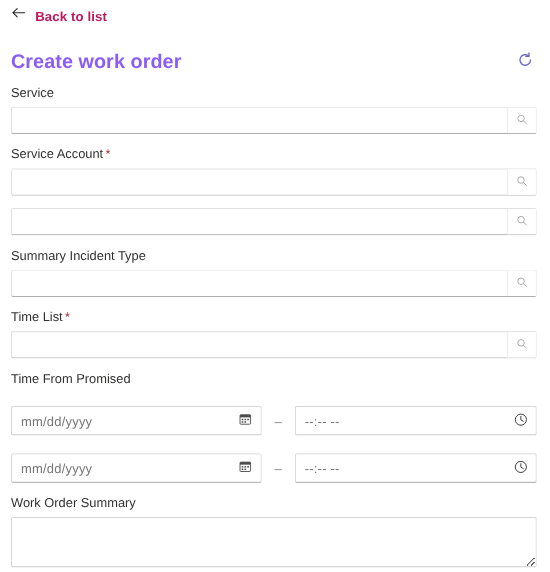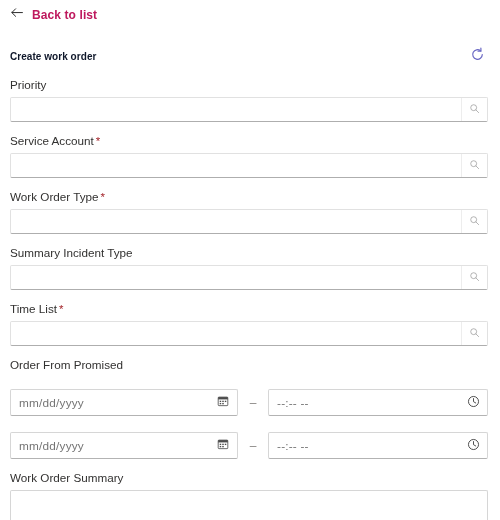--- a/index.html
+++ b/index.html
@@ -36,23 +36,23 @@
 
   
   .title-row {
     display: flex;
     align-items: center;
     justify-content: space-between;
     margin: 21px 12px 0 10px;
     height: 22px;
   }
   .page-title {
-    font-size: 10px;
+    font-size: 18px;
     font-weight: 700;
-    color: #0f172a;
+    color: #8b5cf6;
     letter-spacing: .05px;
   }
   .refresh-btn {
     width: 22px; height: 22px;
     display: flex; align-items: center; justify-content: center;
     cursor: pointer;
     background: transparent;
     border: none;
     padding: 0;
   }
@@ -209,21 +209,21 @@
           <path d="M11.6 1.3 L11.7 4.5 L8.5 4.4" stroke="#6b69c4" stroke-width="1.3" fill="none" stroke-linecap="round" stroke-linejoin="round"></path>
         </svg>
       </span>
     </button>
   </div>
 
   <div class="form">
 
     <div class="field">
       <label class="field-label">
-        <span>Priority</span>
+        <span>Service</span>
       </label>
       <div class="lookup">
         <input class="lookup-input" type="text" value="" style="">
         <button class="lookup-btn">
           <span>
             <svg width="11" height="11" viewBox="0 0 16 16">
               <circle cx="6.8" cy="6.8" r="4.3" stroke="#9b9b9b" stroke-width="1.1" fill="none"></circle>
               <path d="M10.1 10.1 L14 14" stroke="#9b9b9b" stroke-width="1.1" stroke-linecap="round"></path>
             </svg>
           </span>
@@ -242,23 +242,20 @@
             <svg width="11" height="11" viewBox="0 0 16 16">
               <circle cx="6.8" cy="6.8" r="4.3" stroke="#9b9b9b" stroke-width="1.1" fill="none"></circle>
               <path d="M10.1 10.1 L14 14" stroke="#9b9b9b" stroke-width="1.1" stroke-linecap="round"></path>
             </svg>
           </span>
         </button>
       </div>
     </div>
 
     <div class="field">
-      <label class="field-label">
-        <span>Work Order Type</span><span class="req-star">*</span>
-      </label>
       <div class="lookup">
         <input class="lookup-input" type="text" value="" style="">
         <button class="lookup-btn">
           <span>
             <svg width="11" height="11" viewBox="0 0 16 16">
               <circle cx="6.8" cy="6.8" r="4.3" stroke="#9b9b9b" stroke-width="1.1" fill="none"></circle>
               <path d="M10.1 10.1 L14 14" stroke="#9b9b9b" stroke-width="1.1" stroke-linecap="round"></path>
             </svg>
           </span>
         </button>
@@ -294,21 +291,21 @@
               <circle cx="6.8" cy="6.8" r="4.3" stroke="#9b9b9b" stroke-width="1.1" fill="none"></circle>
               <path d="M10.1 10.1 L14 14" stroke="#9b9b9b" stroke-width="1.1" stroke-linecap="round"></path>
             </svg>
           </span>
         </button>
       </div>
     </div>
 
     <div class="field">
       <label class="field-label">
-        <span>Order From Promised</span>
+        <span>Time From Promised</span>
       </label>
       <div class="dt-row">
         <div class="dt-date">
           <input class="dt-input" type="text" placeholder="mm/dd/yyyy" style="">
           <button class="dt-icon">
             <span>
               <svg width="12" height="12" viewBox="0 0 16 16">
                 <rect x="1.6" y="2.8" width="12.8" height="11.4" rx="1" stroke="#4b4b4b" stroke-width="1.1" fill="none"></rect>
                 <rect x="1.6" y="2.8" width="12.8" height="3.1" fill="#4b4b4b"></rect>
                 <rect x="3.6" y="7.6" width="2" height="1.8" fill="#4b4b4b"></rect>

